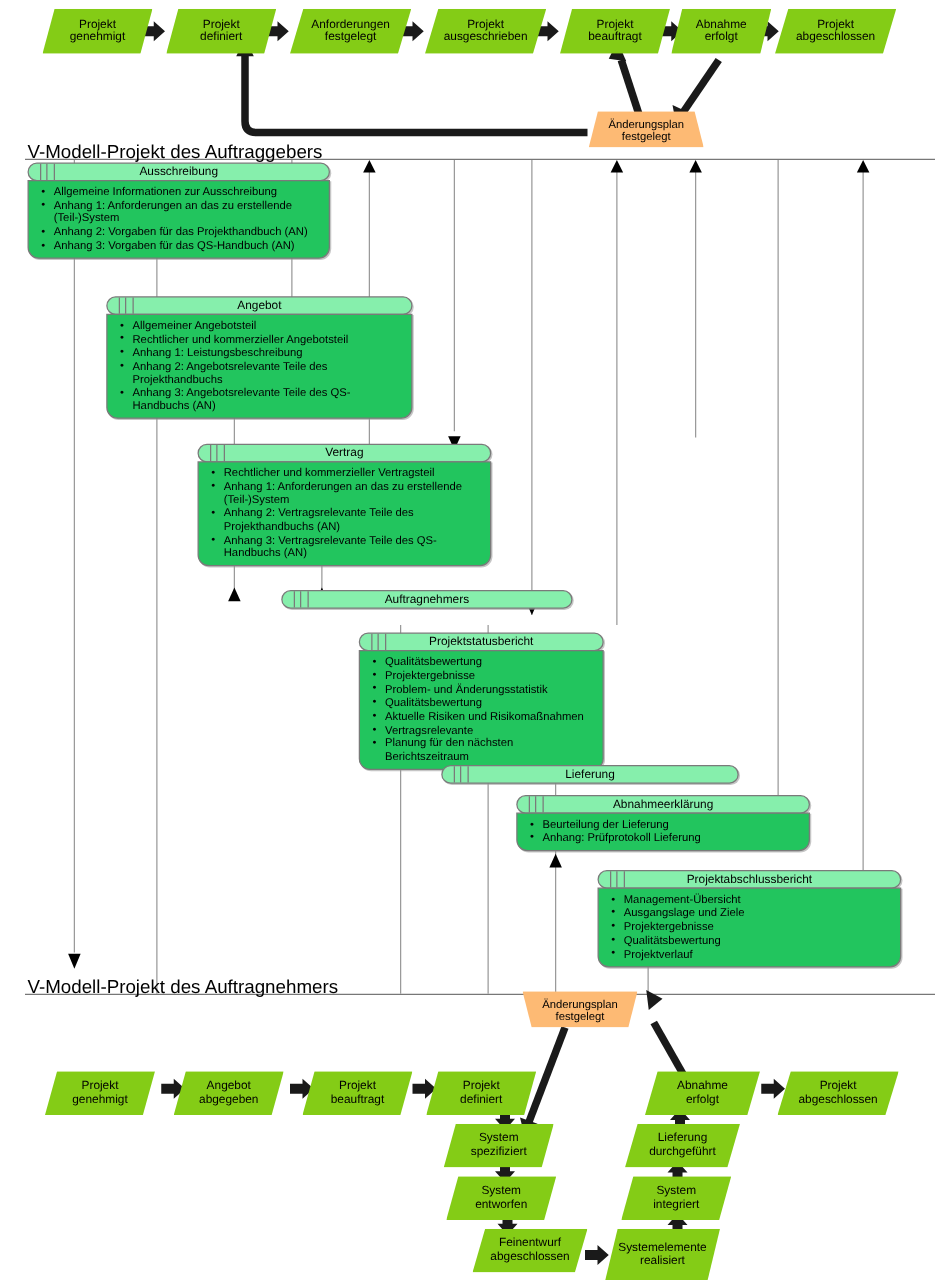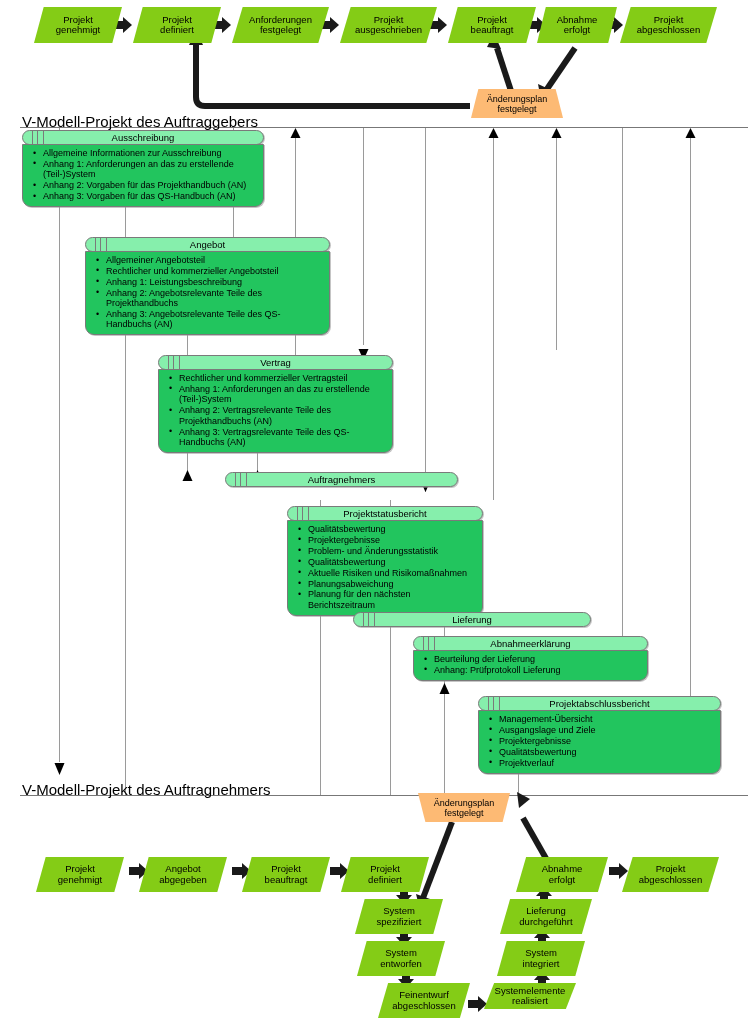--- a/index.html
+++ b/index.html
@@ -339,21 +339,21 @@
       <span class="tick t3"></span>
       <span>Projektstatusbericht</span>
     </div>
     <div class="doc-body">
       <ul>
         <li>Qualitätsbewertung</li>
         <li>Projektergebnisse</li>
         <li>Problem- und Änderungsstatistik</li>
         <li>Qualitätsbewertung</li>
         <li>Aktuelle Risiken und Risikomaßnahmen</li>
-        <li>Planungsabweichung</li>
+        <li>Vertragsrelevante</li>
         <li>Planung für den nächsten Berichtszeitraum</li>
       </ul>
     </div>
   </div>
 
   <div class="docbox title-only" style="left:353px;top:612px;width:238px;">
     <div class="doc-title">
       <span class="tick t1"></span>
       <span class="tick t2"></span>
       <span class="tick t3"></span>
@@ -421,21 +421,21 @@
 spezifiziert</span>
   </div>
   <div class="node para" style="left:357px;top:941px;width:88px;height:35px;">
     <span>System
 entworfen</span>
   </div>
   <div class="node para" style="left:378px;top:983px;width:92px;height:35px;">
     <span>Feinentwurf
 abgeschlossen</span>
   </div>
-  <div class="node para" style="left:484px;top:983px;width:92px;height:26px;">
+  <div class="node para" style="left:484px;top:983px;width:92px;height:42px;">
     <span>Systemelemente
 realisiert</span>
   </div>
   <div class="node para" style="left:497px;top:941px;width:88px;height:35px;">
     <span>System
 integriert</span>
   </div>
   <div class="node para" style="left:500px;top:899px;width:92px;height:35px;">
     <span>Lieferung
 durchgeführt</span>

